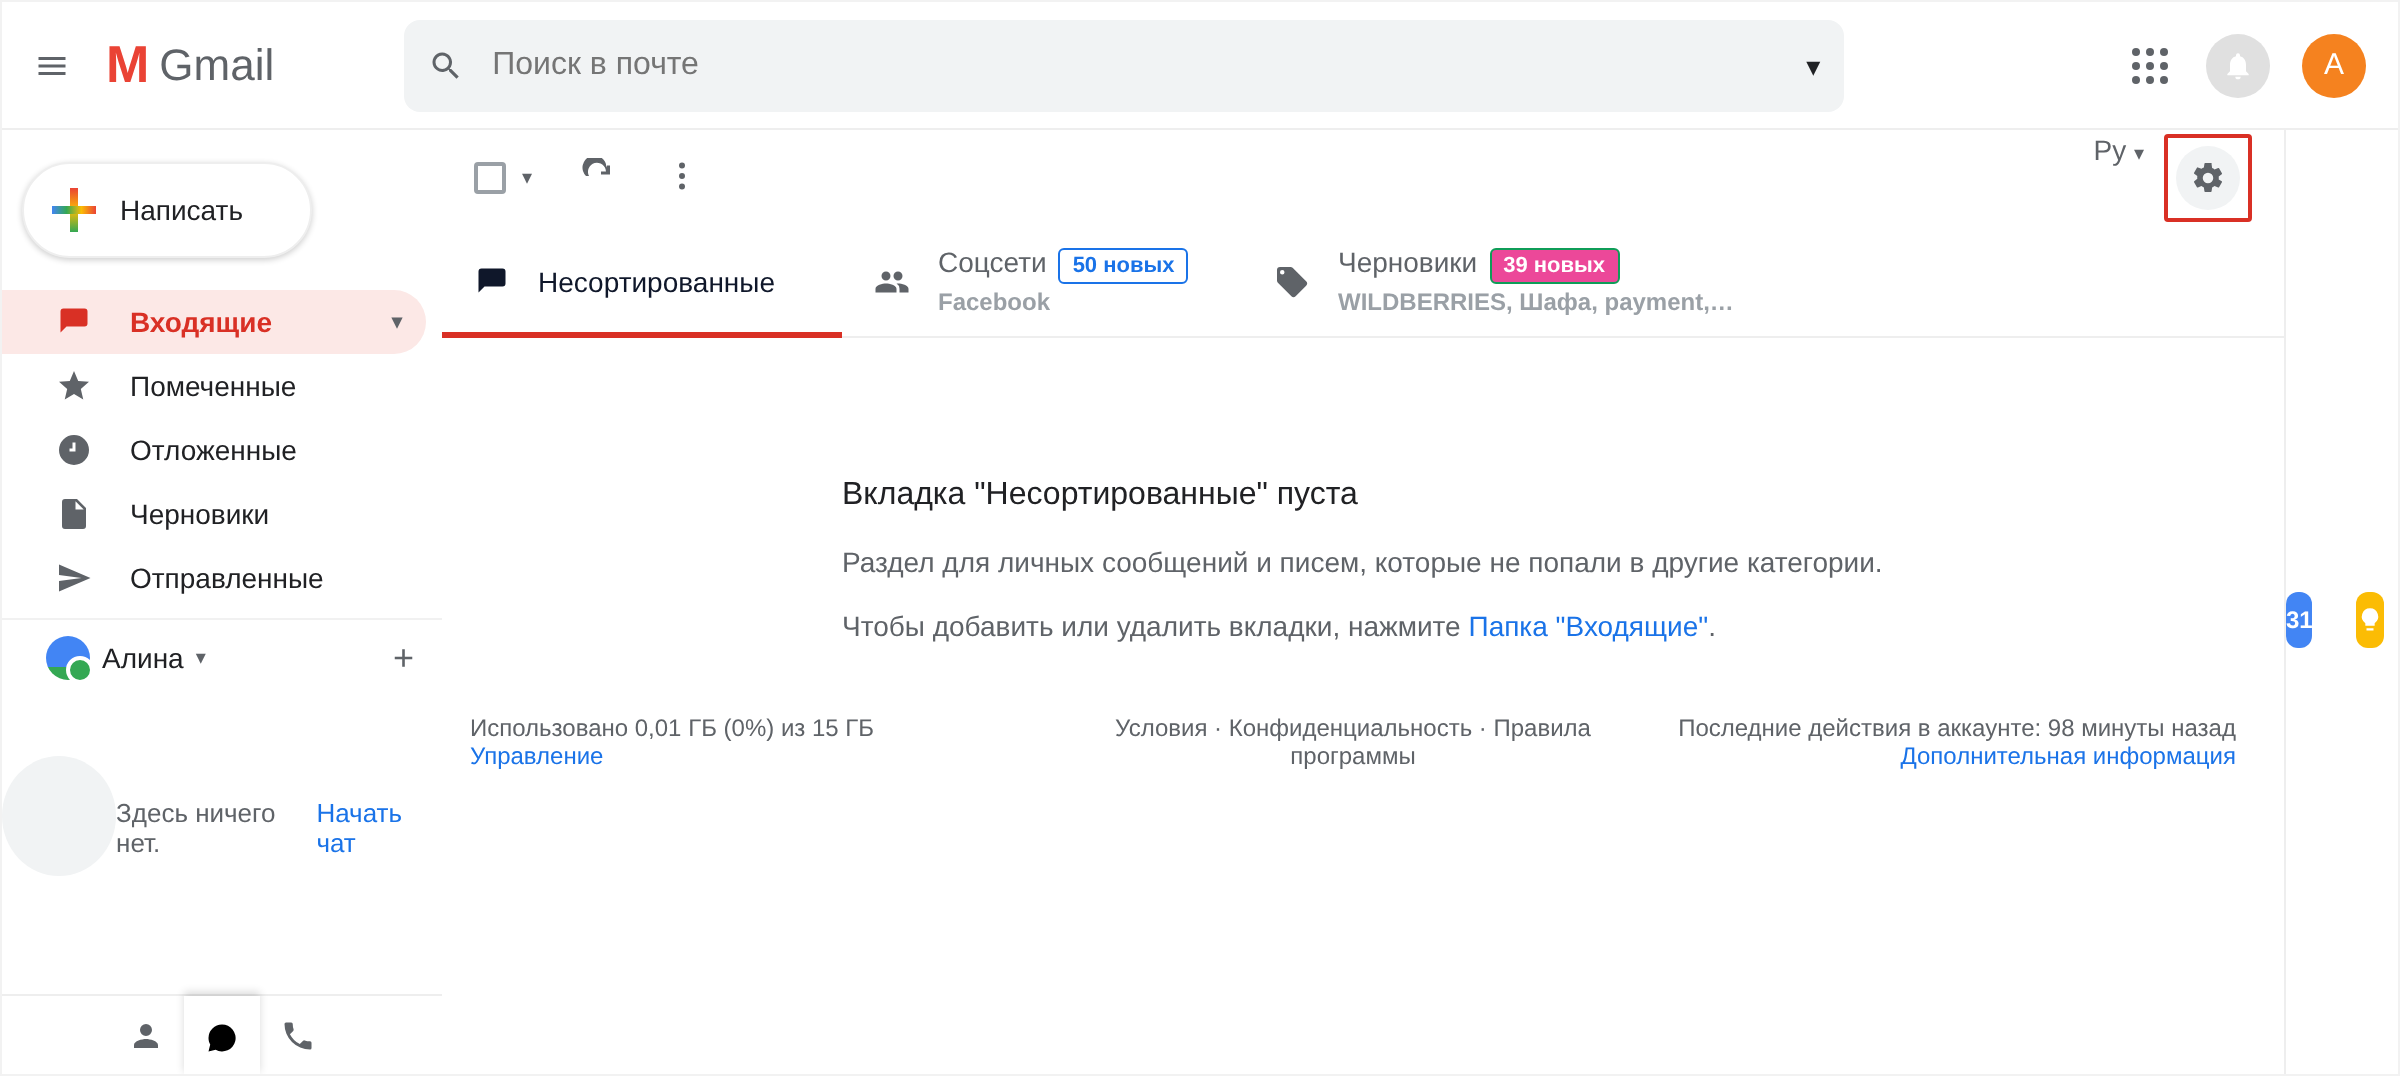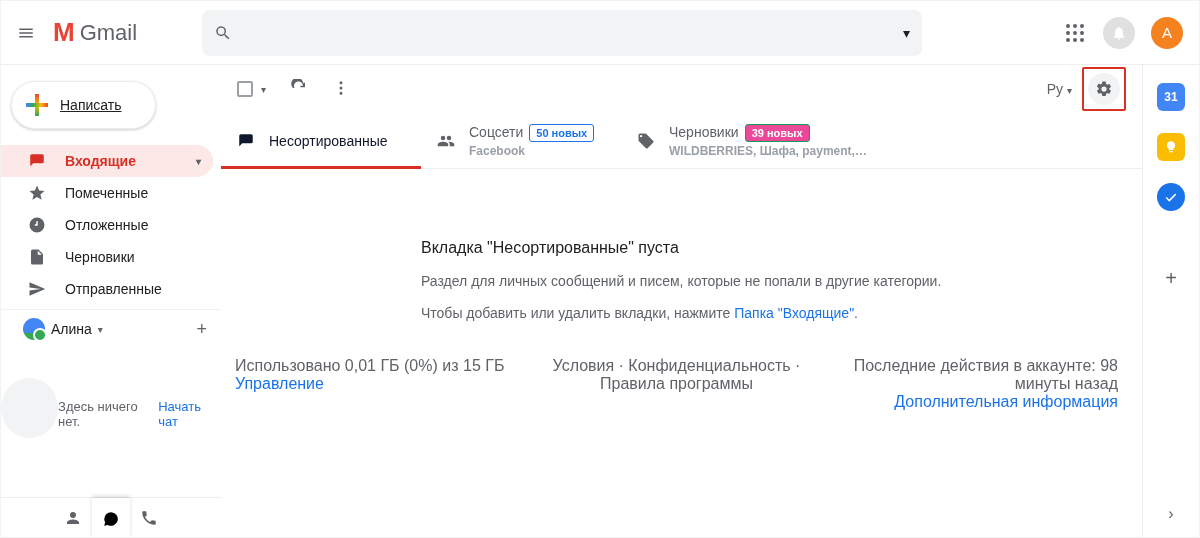--- a/index.html
+++ b/index.html
@@ -14,21 +14,21 @@
 .search-box svg{color:#5f6368; margin-right:14px;}
 .search-box input{flex:1; border:none; background:none; outline:none; font-size:16px; color:#5f6368;}
 .search-box .caret-down{margin-left:auto;}
 .header-right{margin-left:auto; display:flex; align-items:center; gap:16px;}
 .apps-grid{width:24px; height:24px; display:grid; grid-template-columns:repeat(3,4px); grid-template-rows:repeat(3,4px); gap:3px; align-content:center; justify-content:center; cursor:pointer;}
 .apps-grid span{width:4px;height:4px;background:#5f6368;border-radius:50%;}
 .bell-icon{width:32px;height:32px;border-radius:50%;background:#e0e0e0; display:flex;align-items:center;justify-content:center; color:#fff;}
 .avatar{width:32px;height:32px;border-radius:50%;background:#f5821f;color:#fff;display:flex;align-items:center;justify-content:center;font-size:15px;}
 .body-area{flex:1; display:flex; overflow:hidden;}
 .sidebar{width:220px; display:flex; flex-direction:column; padding-top:8px;}
-.compose-btn{margin:8px 0 16px 10px; height:48px; width:145px; border:1px solid #eee; border-radius:28px; box-shadow:0 1px 3px rgba(0,0,0,0.2); display:flex; align-items:center; gap:12px; padding:0 20px 0 14px; background:#fff; cursor:pointer;text-decoration:underline;}
+.compose-btn{margin:8px 0 16px 10px; height:48px; width:145px; border:1px solid #eee; border-radius:28px; box-shadow:0 1px 3px rgba(0,0,0,0.2); display:flex; align-items:center; gap:12px; padding:0 20px 0 14px; background:#fff; cursor:pointer;}
 .plus-icon{width:22px;height:22px;position:relative;}
 .plus-icon::before,.plus-icon::after{content:'';position:absolute;background:linear-gradient(90deg,#ea4335,#fbbc04 50%,#34a853); }
 .plus-icon::before{left:9px;top:0;width:4px;height:22px;background:linear-gradient(#ea4335,#fbbc04,#34a853);}
 .plus-icon::after{top:9px;left:0;height:4px;width:22px;background:linear-gradient(90deg,#4285f4,#34a853,#fbbc04,#ea4335);}
 .nav-item{height:32px;display:flex;align-items:center;padding:0 12px 0 26px;gap:18px;cursor:pointer;color:#202124;font-size:14px;}
 .nav-item.active{background:#fce8e6;color:#d93025;font-weight:bold;border-radius:0 16px 16px 0; margin-right:8px;}
 .nav-item.active .nav-icon{color:#d93025;}
 .nav-icon{color:#5f6368;width:20px;display:flex;align-items:center;justify-content:center;}
 .nav-chev{margin-left:auto;color:#5f6368;font-size:10px;}
 .user-expand{display:flex;align-items:center;gap:6px;padding:8px 14px 8px 22px;cursor:pointer;border-top:1px solid #f1f1f1;margin-top:4px;}
@@ -37,39 +37,39 @@
 .hangout-empty{margin-top:30px;display:flex;flex-direction:row;align-items:center;color:#5f6368;}
 .speech-circle{width:60px;height:60px;border-radius:50%;background:#f1f3f4;margin-bottom:12px;position:relative;}
 .speech-circle::after{content:'';position:absolute;bottom:-4px;left:12px;border:8px solid transparent;border-top-color:#f1f3f4;}
 .chat-tabs{margin-top:auto;display:flex;justify-content:center;gap:0;border-top:1px solid #eee;height:40px;align-items:center;}
 .chat-tab{width:38px;height:40px;display:flex;align-items:center;justify-content:center;color:#5f6368;cursor:pointer;}
 .chat-tab.active{background:#fff;border-top:2px solid #fff;box-shadow:0 -2px 4px rgba(0,0,0,0.15);color:#000;}
 .main{flex:1;display:flex;flex-direction:column;border-right:1px solid #eee;}
 .toolbar{height:48px;display:flex;align-items:center;padding:0 16px;gap:24px;color:#5f6368;}
 .checkbox-empty{width:16px;height:16px;border:2px solid #9aa0a6;border-radius:2px;}
 .toolbar-left{display:flex;align-items:center;gap:8px;}
-.toolbar-right{margin-left:auto;display:flex;align-items:center;gap:10px;}
+.toolbar-right{margin-left:auto;display:flex;align-items:flex-start;gap:10px;}
 .gear-highlight{border:2px solid #d93025;padding:4px;border-radius:2px;}
 .gear-circle{width:32px;height:32px;border-radius:50%;background:#f1f3f4;display:flex;align-items:center;justify-content:center;color:#5f6368;cursor:pointer;}
 .cat-tabs{display:flex;border-bottom:1px solid #eee;height:56px;}
 .cat-tab{flex:0 0 auto;min-width:200px;padding:8px 16px;display:flex;align-items:center;gap:14px;cursor:pointer;color:#5f6368;position:relative;}
 .cat-tab .tab-texts{display:flex;flex-direction:column;gap:2px;}
 .cat-tab.active{color:#0f172a;}
 .cat-tab.active::after{content:'';position:absolute;left:0;right:0;bottom:-1px;height:3px;background:#d93025;}
 .badge{font-size:11px;padding:2px 6px;border-radius:3px;border:1px solid;display:inline-block;margin-left:6px;font-weight:bold;}
 .badge.blue{color:#1a73e8;border-color:#1a73e8;}
 .badge.green{background:#ec4899;color:#fff;border-color:#0f9d58;}
 .tab-sub{font-size:12px;color:#9aa0a6;font-weight:bold;}
 .empty-state{padding:70px 40px 20px 200px;display:flex;flex-direction:column;gap:16px;color:#5f6368;}
 .empty-state h3{color:#202124;font-weight:normal;font-size:16px;}
 .link{color:#1a73e8;cursor:pointer;}
-.footer{padding:16px 24px 16px 14px;display:flex;font-size:16px;color:#5f6368;}
+.footer{padding:16px 24px 16px 14px;display:flex;font-size:12px;color:#5f6368;}
 .footer-col{flex:1;}
 .footer-col.center{text-align:center;} .footer-col.right{text-align:right;}
-.right-rail{width:56px;display:flex;flex-direction:column;align-items:center;padding-top:18px;gap:22px;}
+.right-rail{width:56px;display:flex;flex-direction:row;align-items:center;padding-top:18px;gap:22px;}
 .rail-btn{width:28px;height:28px;border-radius:6px;display:flex;align-items:center;justify-content:center;cursor:pointer;font-size:12px;color:#fff;font-weight:bold;}
 .rail-cal{background:#4285f4;} .rail-keep{background:#fbbc04;} .rail-tasks{background:#1a73e8;border-radius:50%;}
 .rail-plus{color:#5f6368;font-size:20px;margin-top:34px;}
 .rail-arrow{margin-top:auto;margin-bottom:14px;color:#5f6368;font-size:16px;}
 .add-user-plus{margin-left:auto;color:#5f6368;cursor:pointer;font-size:18px;}
 svg{width:18px;height:18px;}
 </style>
 </head>
 <body>
 
@@ -81,20 +81,21 @@
         </svg>
     </div>
     <span class="logo-m">
       <span class="logo-red">M</span>
     </span>
     <span class="logo-text">Gmail</span>
     <div class="search-box">
       <svg viewBox="0 0 24 24">
           <path fill="currentColor" d="M15.5 14h-.79l-.28-.27a6.5 6.5 0 10-.7.7l.27.28v.79l5 4.99L20.49 19zm-6 0a4.5 4.5 0 114.5-4.5 4.5 4.5 0 01-4.5 4.5z"></path>
         </svg>
+      <input placeholder="Поиск в почте" style="">
       <span class="caret-down">▾</span>
     </div>
     <div class="header-right">
       <div class="apps-grid">
         <span></span>
           <span></span>
           <span></span>
           <span></span>
           <span></span>
           <span></span>

